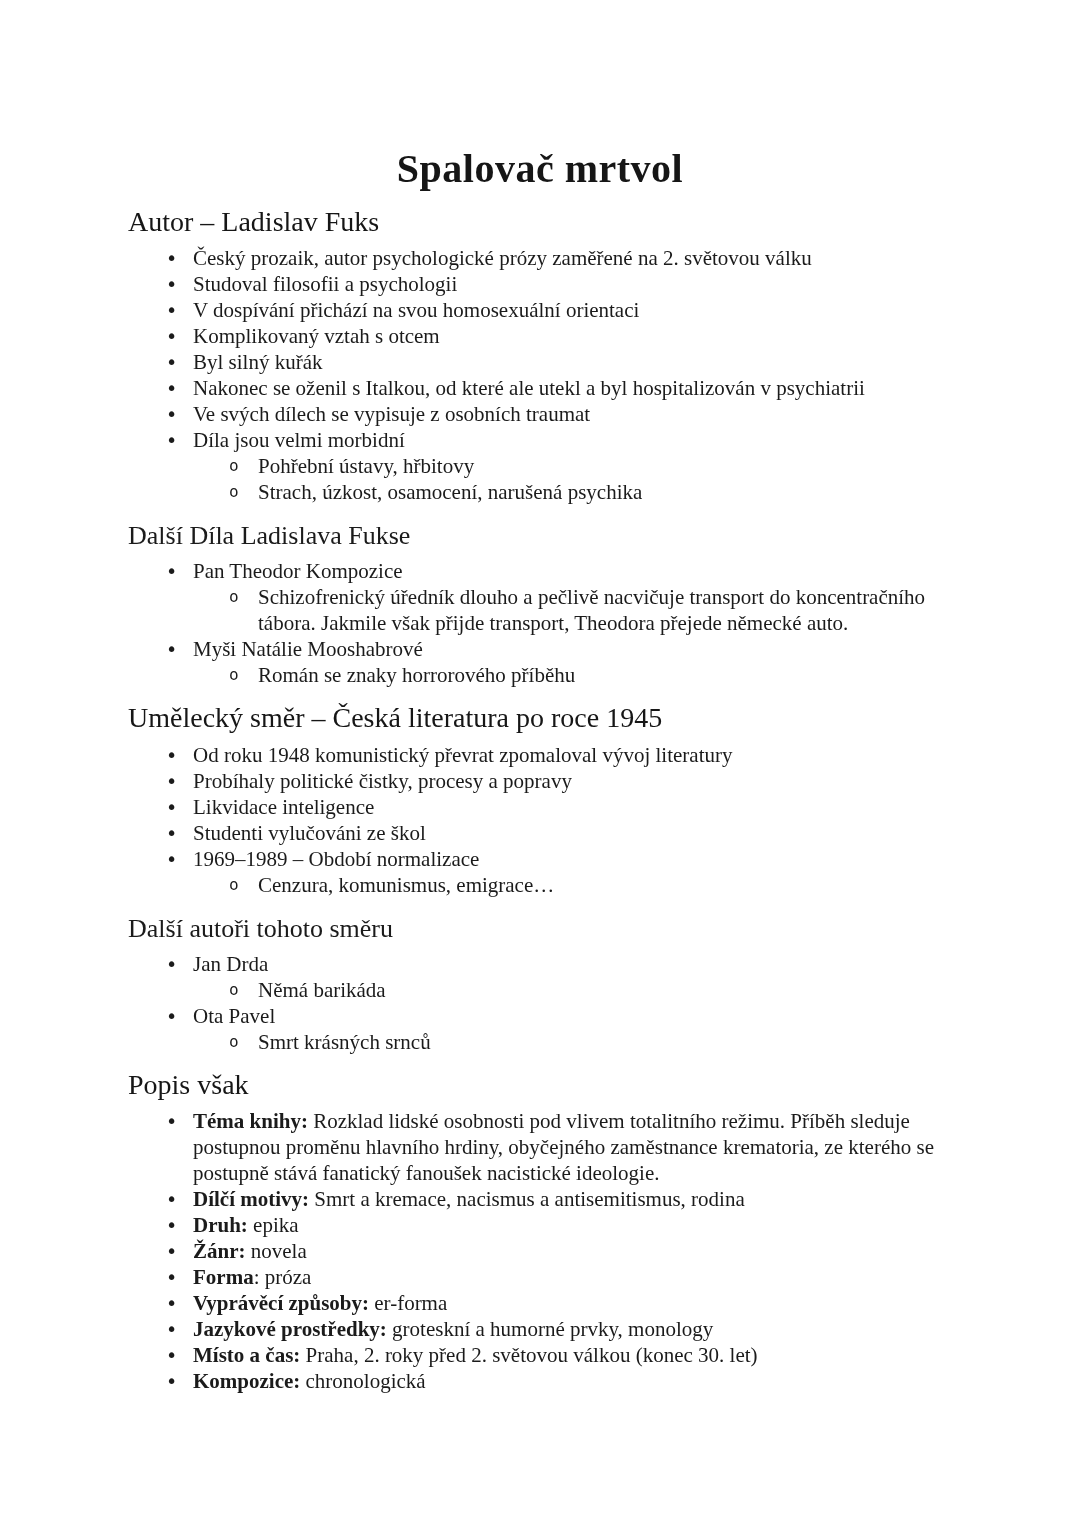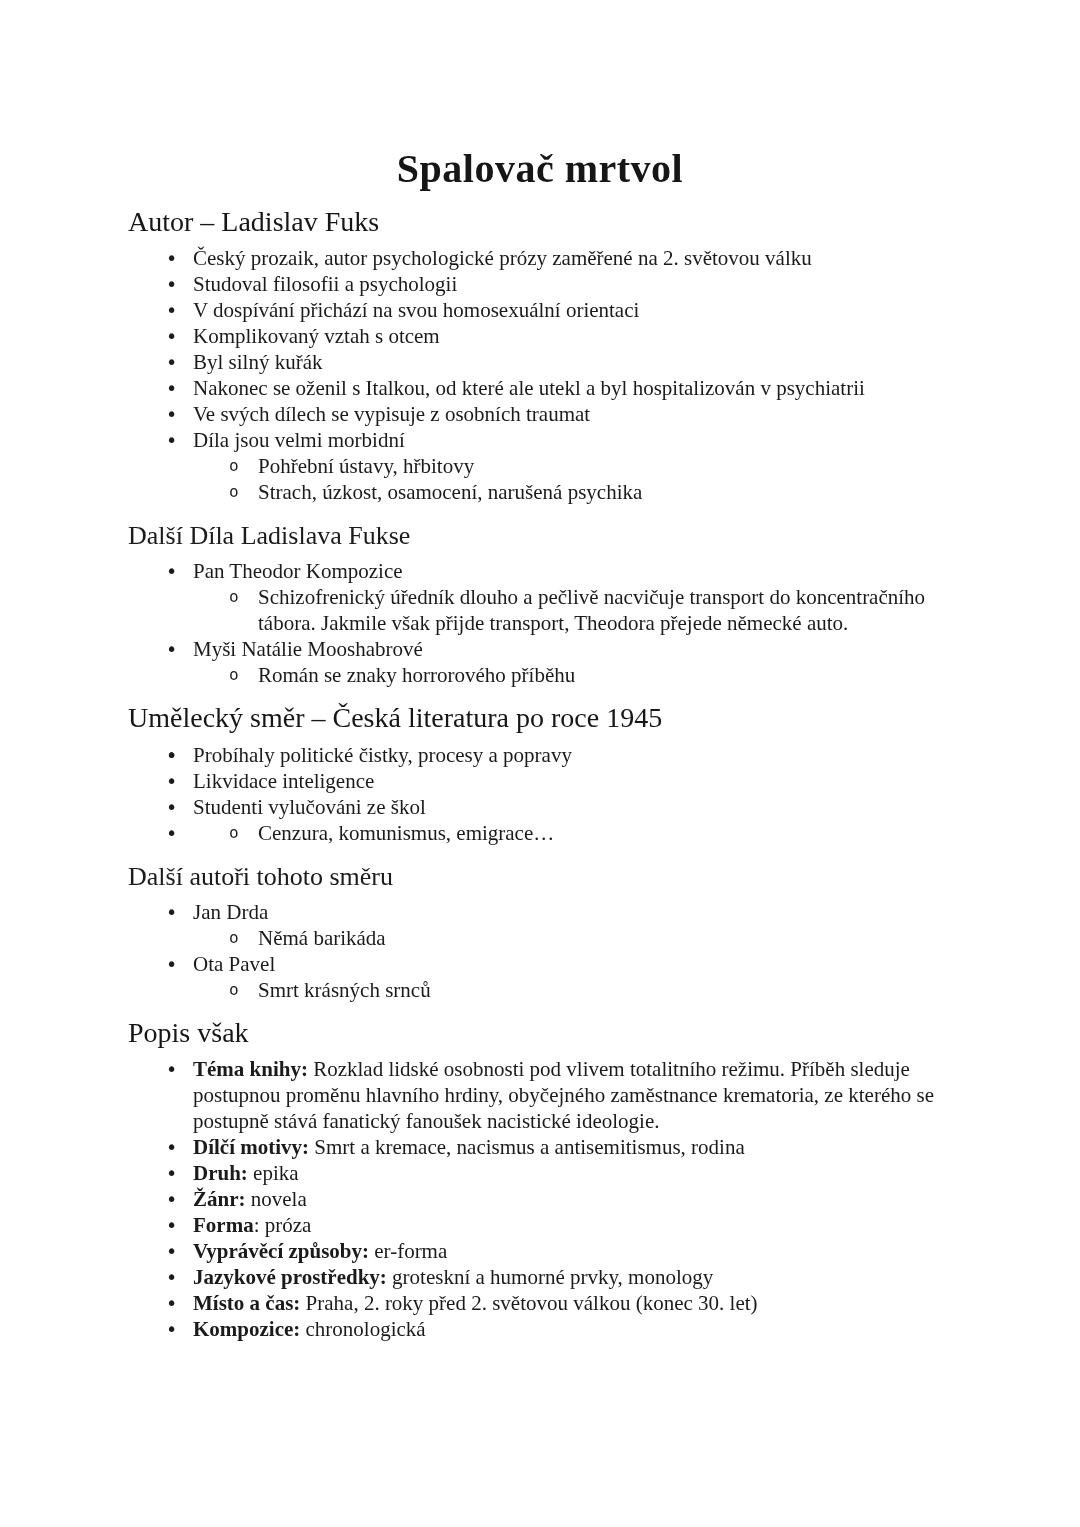--- a/index.html
+++ b/index.html
@@ -99,25 +99,25 @@
       <ul class="l1">
         <li><span class="bullet-dot">•</span><span>Pan Theodor Kompozice</span><ul class="l2">
             <li><span class="bullet-circle">o</span><span>Schizofrenický úředník dlouho a pečlivě nacvičuje transport do koncentračního tábora. Jakmile však přijde transport, Theodora přejede německé auto.</span></li>
           </ul></li>
         <li><span class="bullet-dot">•</span><span>Myši Natálie Mooshabrové</span><ul class="l2">
             <li><span class="bullet-circle">o</span><span>Román se znaky horrorového příběhu</span></li>
           </ul></li>
       </ul>
       <h2 class="sec-h1">Umělecký směr – Česká literatura po roce 1945</h2>
       <ul class="l1">
-        <li><span class="bullet-dot">•</span></li>
+        <li><span class="bullet-dot">•</span><span>Od roku 1948 komunistický převrat zpomaloval vývoj literatury</span></li>
         <li><span class="bullet-dot">•</span><span>Probíhaly politické čistky, procesy a popravy</span></li>
         <li><span class="bullet-dot">•</span><span>Likvidace inteligence</span></li>
         <li><span class="bullet-dot">•</span><span>Studenti vylučováni ze škol</span></li>
-        <li><span class="bullet-dot">•</span><ul class="l2">
+        <li><span class="bullet-dot">•</span><span>1969–1989 – Období normalizace</span><ul class="l2">
             <li><span class="bullet-circle">o</span><span>Cenzura, komunismus, emigrace…</span></li>
           </ul></li>
       </ul>
       <h3 class="sec-h2">Další autoři tohoto směru</h3>
       <ul class="l1">
         <li><span class="bullet-dot">•</span><span>Jan Drda</span><ul class="l2">
             <li><span class="bullet-circle">o</span><span>Němá barikáda</span></li>
           </ul></li>
         <li><span class="bullet-dot">•</span><span>Ota Pavel</span><ul class="l2">
             <li><span class="bullet-circle">o</span><span>Smrt krásných srnců</span></li>

